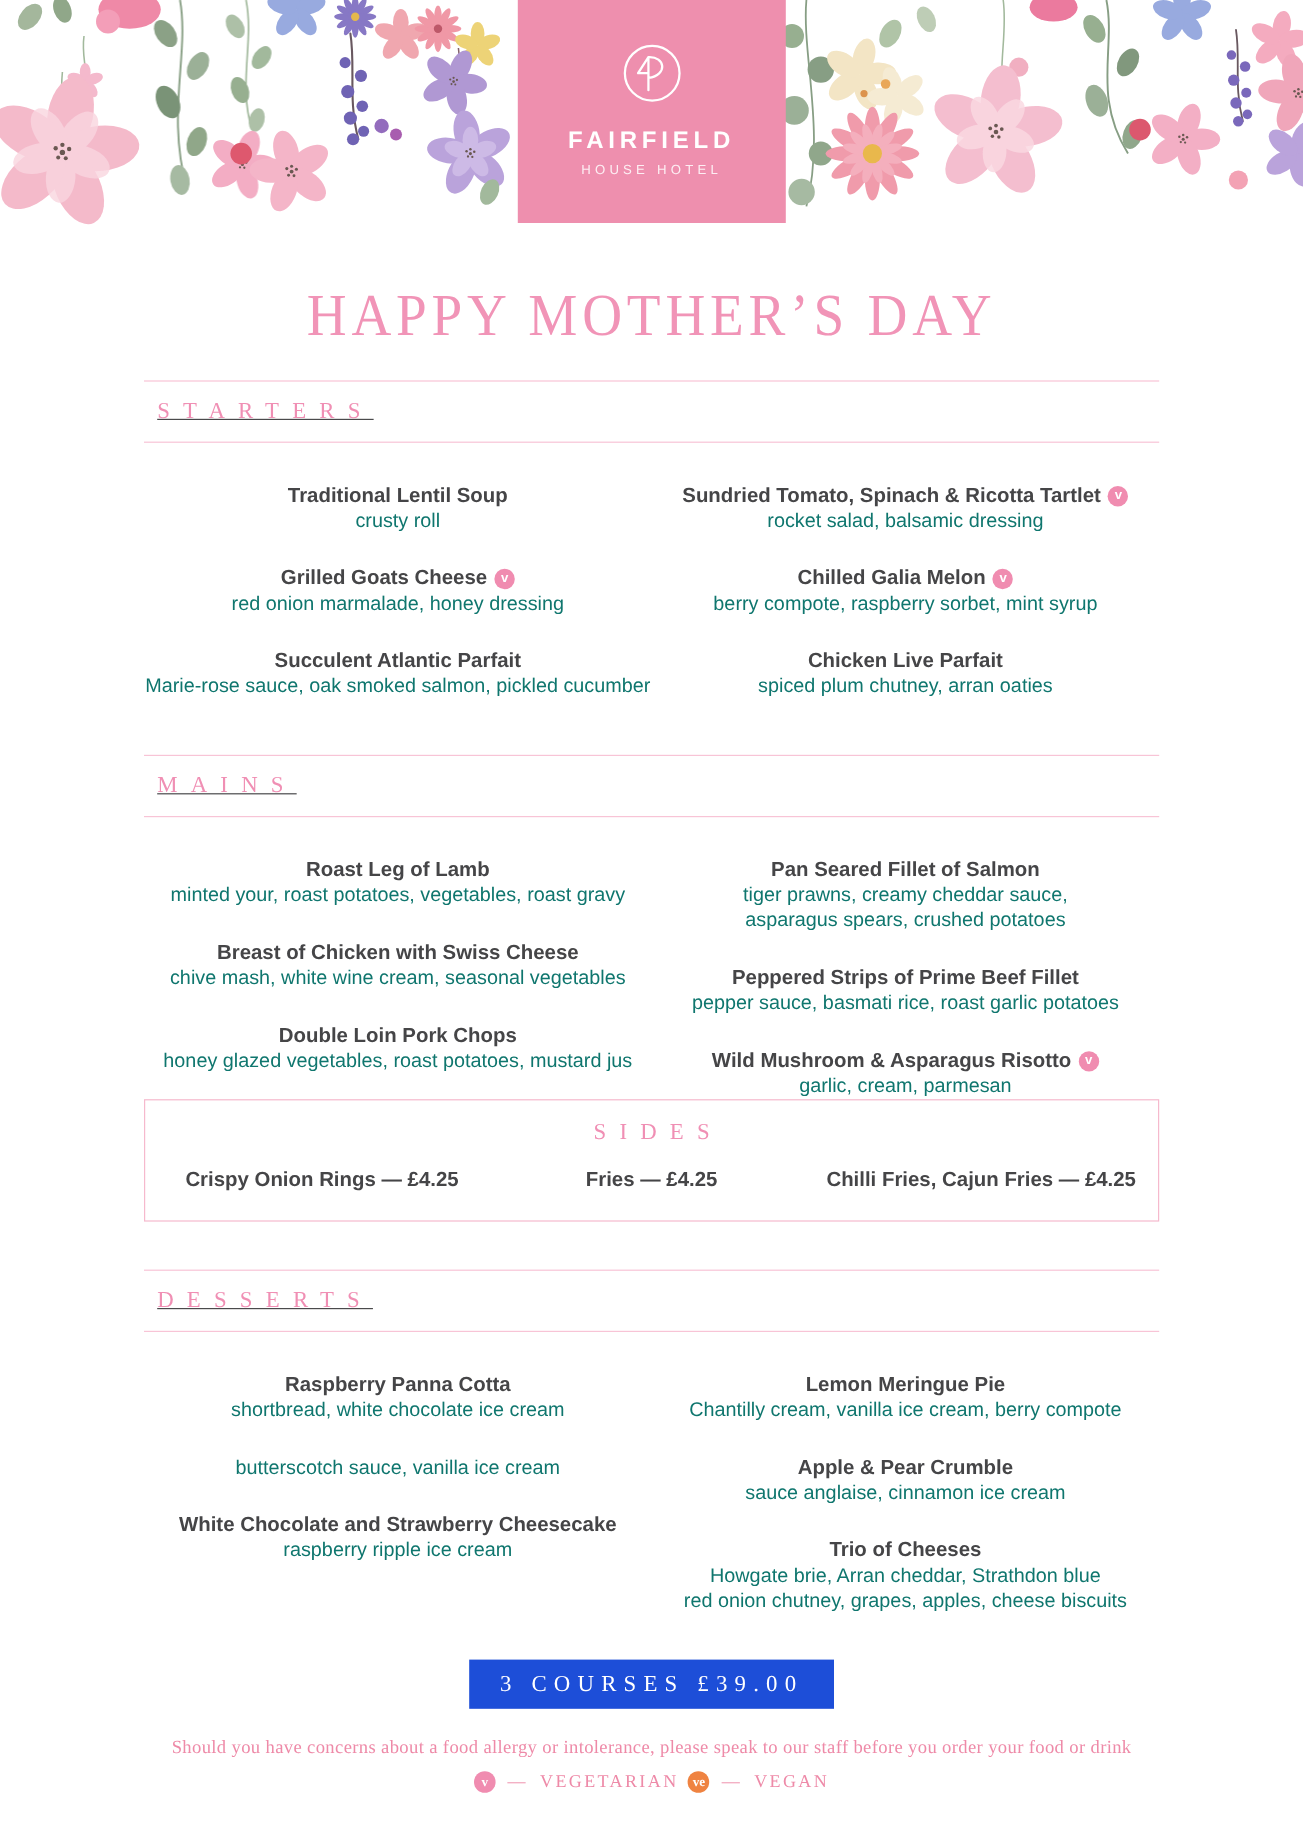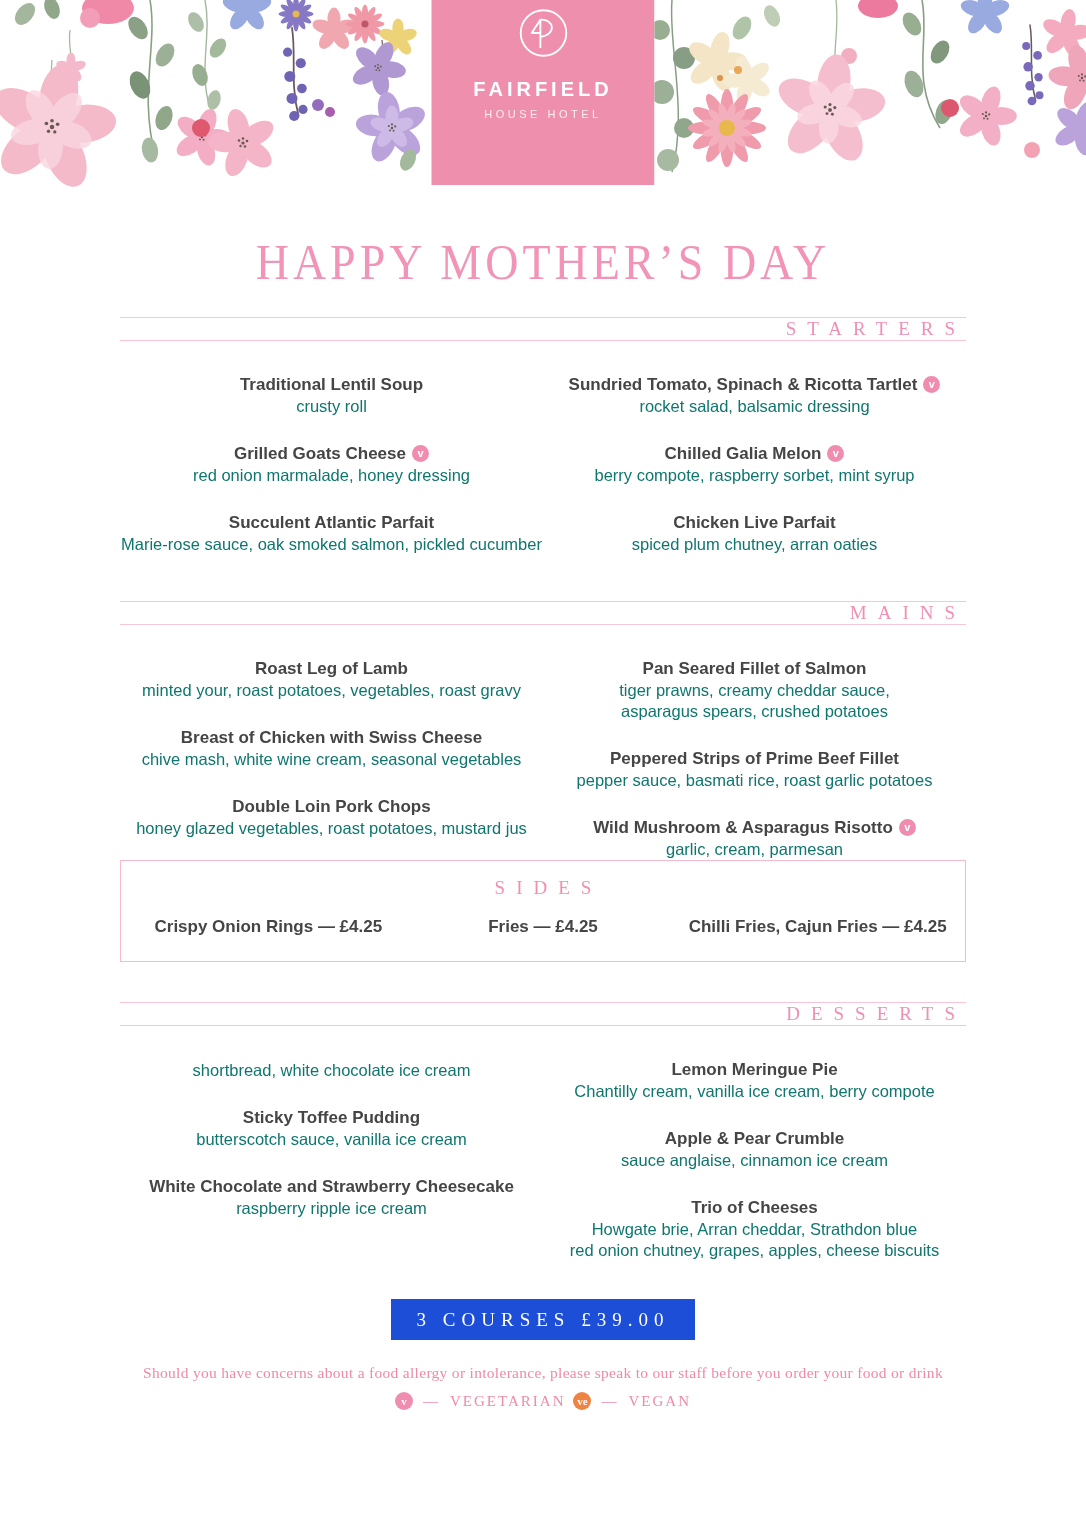--- a/index.html
+++ b/index.html
@@ -8,36 +8,36 @@
     font-family:"Liberation Sans",sans-serif;color:#4a4a4c;
     -webkit-font-smoothing:antialiased;
   }
   
   .header{position:relative;height:222px;}
   .floral{position:absolute;top:0;left:0;width:1086px;height:225px;}
   .logo-box{
     position:absolute;top:0;left:50%;transform:translateX(-50%);
     width:223px;height:185px;background:#ee8fae;
     display:flex;flex-direction:column;align-items:center;justify-content:flex-start;
-    box-sizing:border-box;z-index:2;
+    padding-top:28px;box-sizing:border-box;z-index:2;
   }
   .brand-name{color:#fff;font-size:20px;font-weight:bold;letter-spacing:4px;margin-top:12px;}
   .brand-sub{color:#fdeef3;font-size:11px;letter-spacing:3.5px;margin-top:7px;}
   
   .page-title{
     text-align:center;margin:12px 0 0;
     font-family:"Liberation Serif",serif;font-weight:500;
     font-size:46px;letter-spacing:4px;color:#f194b7;
     transform:scaleY(1.08);transform-origin:top center;
   }
   
   .content{width:846px;margin:0 auto;}
   .section-header{
     border-top:1.5px solid #f8c4d6;border-bottom:1.5px solid #f8c4d6;
-    padding:0 0;text-align:right;
+    padding:14px 0;text-align:left;text-decoration:underline;
   }
   .section-label{
     font-family:"Liberation Serif",serif;color:#f08fb4;
     font-size:19px;letter-spacing:11px;text-indent:11px;
   }
   .mt-starters{margin-top:30px;}
   .mt-mains{margin-top:46px;}
   .mt-desserts{margin-top:40px;}
   .cols{display:grid;grid-template-columns:1fr 1fr;margin-top:33px;}
   .col{display:flex;flex-direction:column;gap:26px;align-items:center;text-align:center;}
@@ -314,24 +314,24 @@
       <div>Chilli Fries, Cajun Fries — £4.25</div>
     </div>
   </div>
 
   <div class="section-header mt-desserts">
     <div class="section-label">DESSERTS</div>
   </div>
   <div class="cols">
     <div class="col">
       <div class="menu-item">
+        <div class="item-title"><span>Raspberry Panna Cotta</span></div>
         <div class="item-desc">shortbread, white chocolate ice cream</div>
       </div>
       <div class="menu-item">
-        <div class="item-title"><span>Sticky Toffee Pudding</span></div>
         <div class="item-desc">butterscotch sauce, vanilla ice cream</div>
       </div>
       <div class="menu-item">
         <div class="item-title"><span>White Chocolate and Strawberry Cheesecake</span></div>
         <div class="item-desc">raspberry ripple ice cream</div>
       </div>
     </div>
     <div class="col">
       <div class="menu-item">
         <div class="item-title"><span>Lemon Meringue Pie</span></div>

